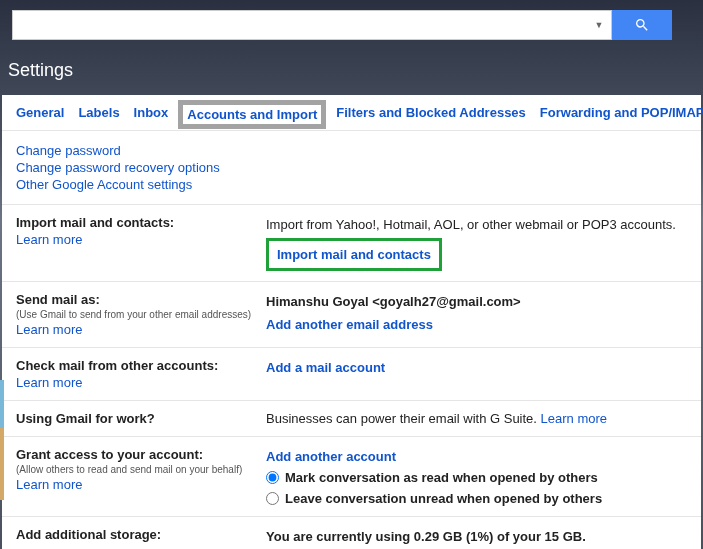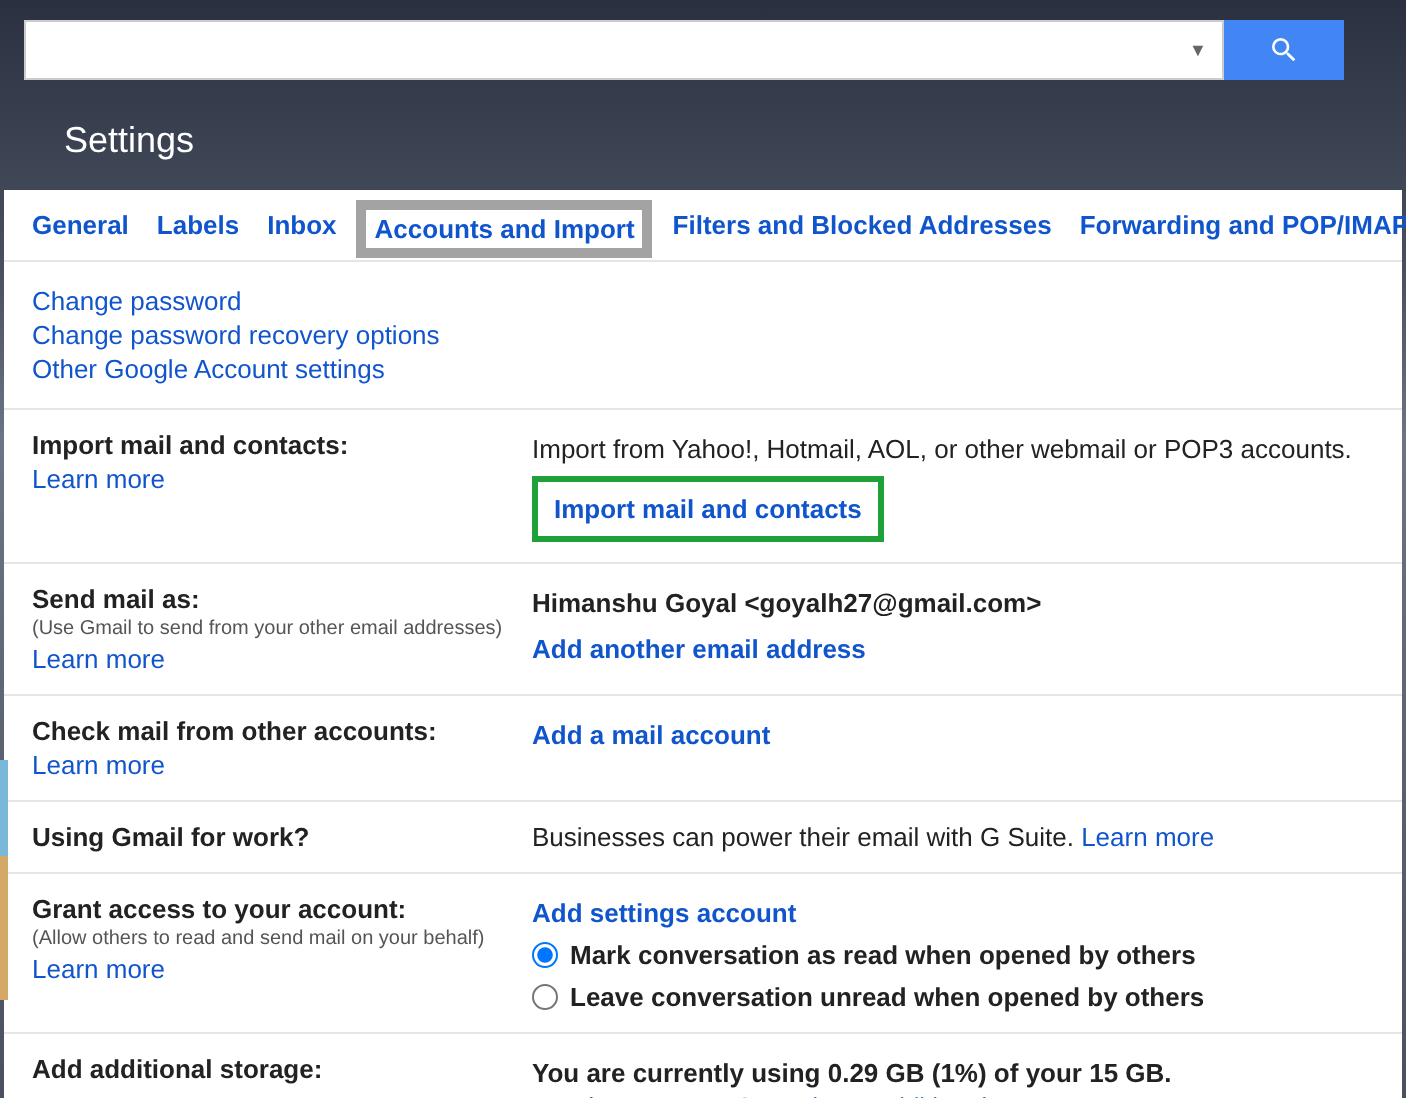--- a/index.html
+++ b/index.html
@@ -42,21 +42,21 @@
     width: 60px;
     height: 30px;
     background: #4285f4;
     display: flex;
     align-items: center;
     justify-content: center;
     cursor: pointer;
   }
   .search-btn svg { fill: #fff; width: 16px; height: 16px; }
   .page-title-row {
-    padding: 20px 16px 14px 32px;
+    padding: 20px 16px 14px 8px;
   }
   .page-title {
     color: #fff;
     font-size: 18px;
     font-weight: normal;
   }
   .content-panel {
     background: #fff;
     margin: 0 2px 2px 2px;
     min-height: 430px;
@@ -218,21 +218,21 @@
     </div>
   </div>
 
   <div class="section">
     <div class="section-left">
       <div class="label">Grant access to your account:</div>
       <div class="sub">(Allow others to read and send mail on your behalf)</div>
       <div class="learn-more">Learn more</div>
     </div>
     <div class="section-right">
-      <div class="line"><span class="link bold-line">Add settings account</span></div>
+      <div class="line"><span class="link bold-line">Add another account</span></div>
       <div class="radio-row">
         <input type="radio" name="convo" checked="" style="">
         <label>Mark conversation as read when opened by others</label>
       </div>
       <div class="radio-row">
         <input type="radio" name="convo" style="">
         <label>Leave conversation unread when opened by others</label>
       </div>
     </div>
   </div>

